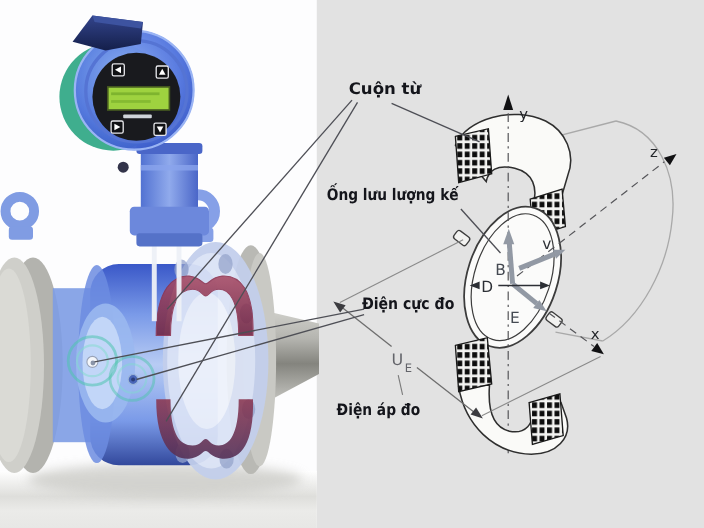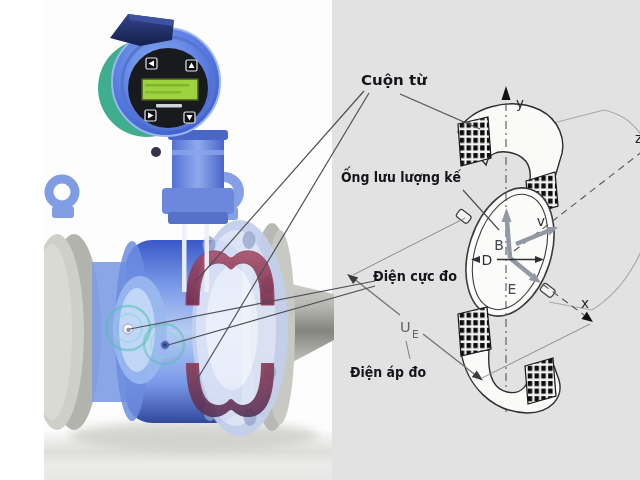--- a/index.html
+++ b/index.html
@@ -1,16 +1,16 @@
 <!DOCTYPE html>
 <html><head>
 <meta charset="utf-8">
 <style>
   html,body{margin:0;padding:0;width:640px;height:480px;overflow:hidden;background:#fff;}
-  .stage{position:relative;width:537px;height:480px;font-family:"DejaVu Sans",sans-serif;margin-left:44px;}
+  .stage{position:relative;width:537px;height:480px;font-family:"DejaVu Sans",sans-serif;}
   svg{display:block;}
   .lbl{font-family:"DejaVu Sans",sans-serif;font-weight:bold;font-size:14.5px;}
   .ue{font-family:"DejaVu Sans",sans-serif;font-size:14.5px;fill:#63646a;}
   .uesub{font-family:"DejaVu Sans",sans-serif;font-size:10.5px;fill:#63646a;}
   .sym{font-family:"DejaVu Sans",sans-serif;font-size:14px;fill:#454a52;}
   .symd{font-family:"DejaVu Sans",sans-serif;font-size:14px;fill:#2c2f35;}
   .axis{font-family:"DejaVu Sans",sans-serif;font-size:13.5px;fill:#232529;}
 </style>
 </head>
 <body>

